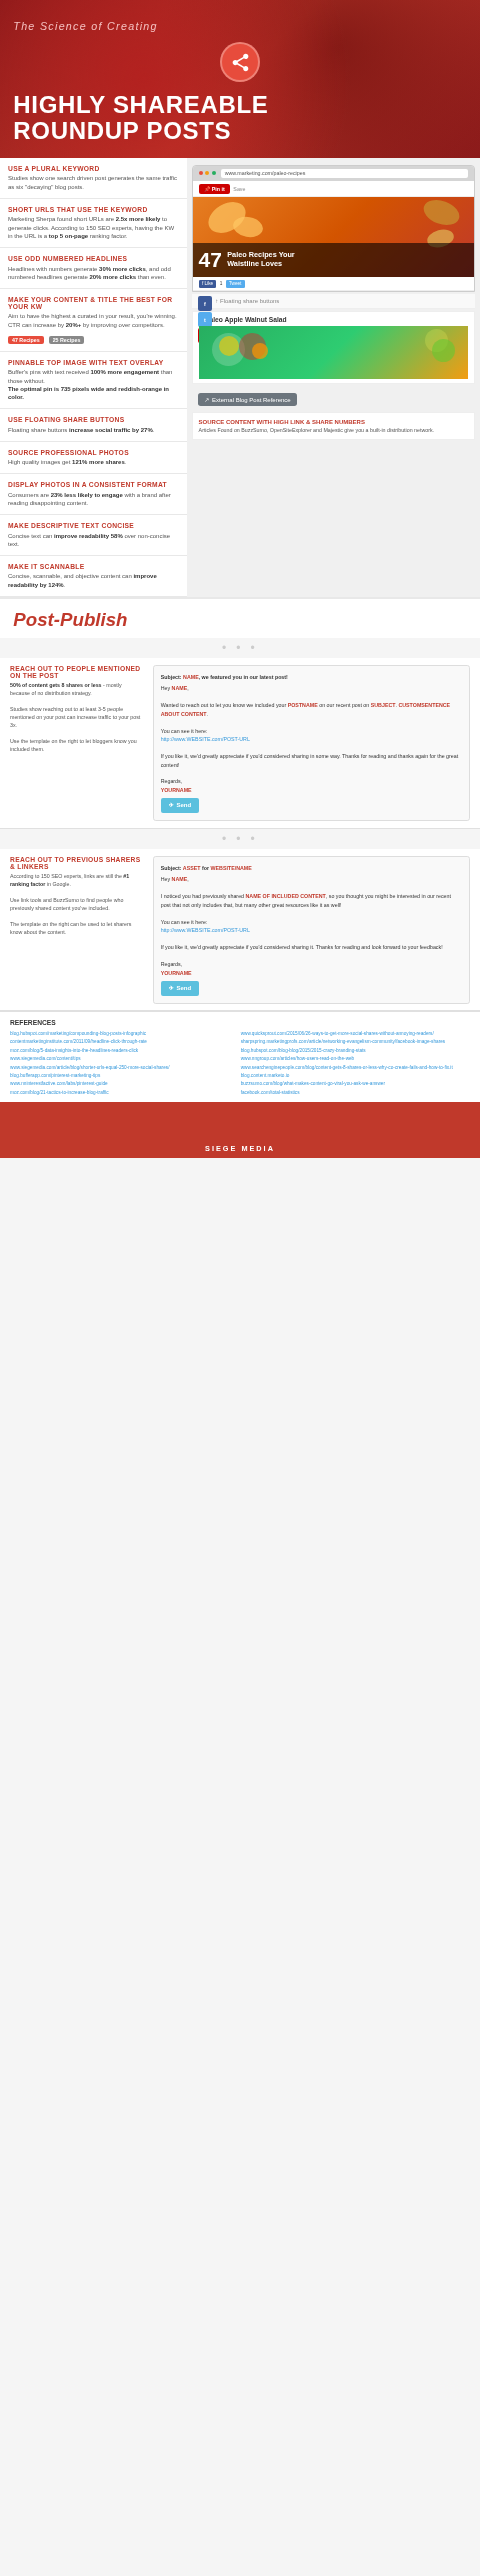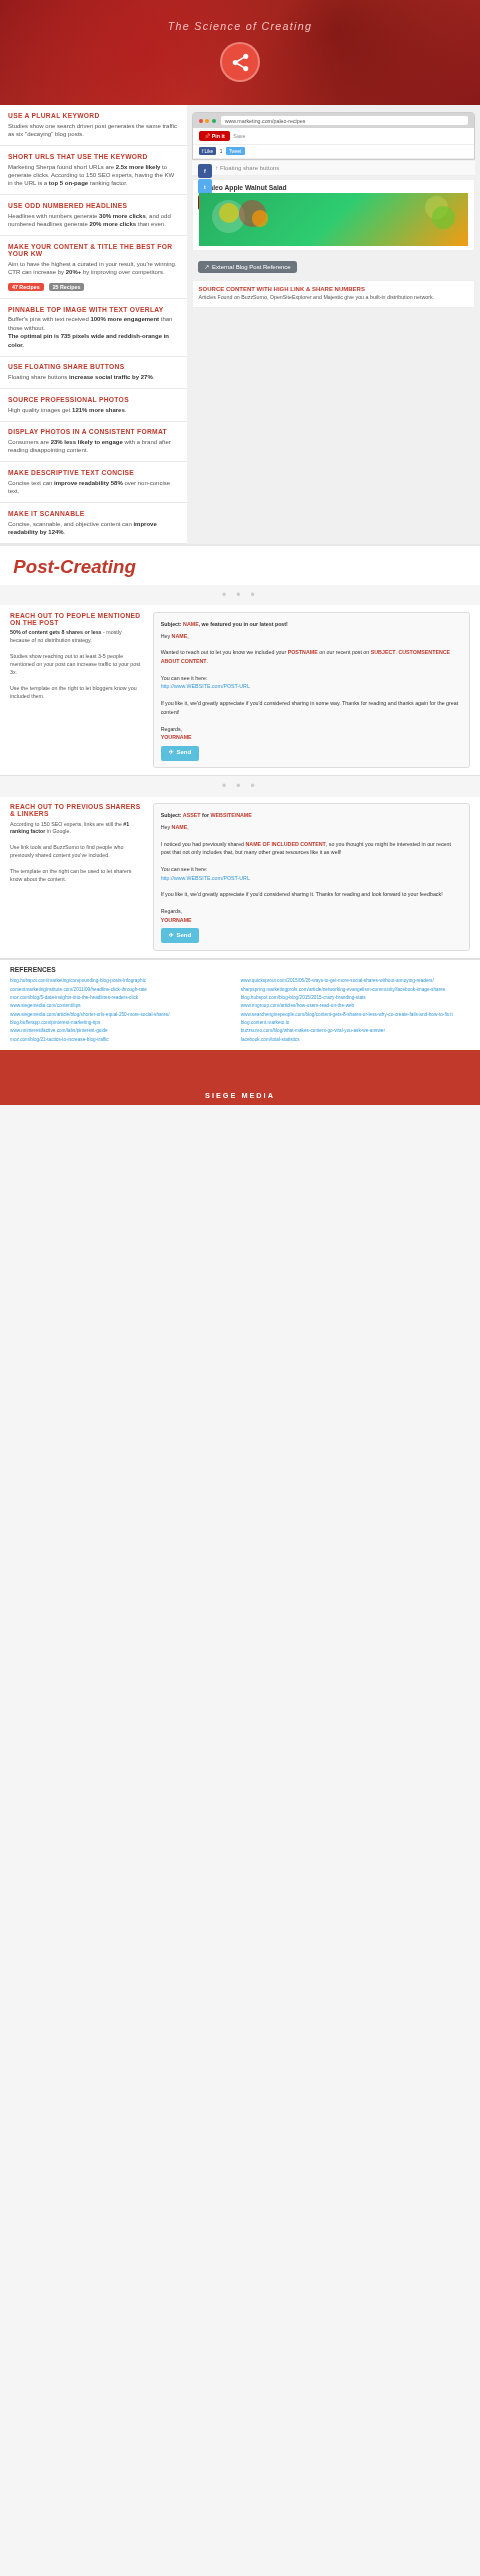--- a/index.html
+++ b/index.html
@@ -8,21 +8,21 @@
       font-family: Arial, sans-serif;
       background: #f5f5f5;
       color: #333;
     }
 
     
     .header-section {
       background: #c0392b;
       background: linear-gradient(135deg, #8b1a1a 0%, #c0392b 50%, #8b1a1a 100%);
       padding: 20px 13.3px 13.3px;
-      text-align: center;
+      text-align: left;
       position: relative;
       overflow: hidden;
     }
     .header-section::before {
       content: '';
       position: absolute;
       top: 0; left: 0; right: 0; bottom: 0;
       background: radial-gradient(circle at 30% 50%, rgba(180,30,30,0.8), transparent 60%),
                   radial-gradient(circle at 70% 30%, rgba(100,10,10,0.6), transparent 50%);
     }
@@ -454,20 +454,21 @@
 </head>
 <body>
 
 <div class="header-section">
   <div class="header-subtitle">The Science of Creating</div>
   <div class="header-icon">
     <svg viewBox="0 0 24 24">
       <path d="M18 16.08c-.76 0-1.44.3-1.96.77L8.91 12.7c.05-.23.09-.46.09-.7s-.04-.47-.09-.7l7.05-4.11c.54.5 1.25.81 2.04.81 1.66 0 3-1.34 3-3s-1.34-3-3-3-3 1.34-3 3c0 .24.04.47.09.7L8.04 9.81C7.5 9.31 6.79 9 6 9c-1.66 0-3 1.34-3 3s1.34 3 3 3c.79 0 1.5-.31 2.04-.81l7.12 4.16c-.05.21-.08.43-.08.65 0 1.61 1.31 2.92 2.92 2.92 1.61 0 2.92-1.31 2.92-2.92s-1.31-2.92-2.92-2.92z"></path>
     </svg>
   </div>
+  <div class="header-title">HIGHLY SHAREABLE<br>ROUNDUP POSTS</div>
 </div>
 
 <div class="main-content">
 
   <div class="left-col">
 
     <div class="tip-item">
       <div class="tip-title">USE A PLURAL KEYWORD</div>
       <div class="tip-desc">Studies show one search driven post generates the same traffic as six "decaying" blog posts.</div>
     </div>
@@ -556,20 +557,31 @@
 
         <div class="pinterest-mock">
           <div class="pin-bar">
             <div class="pin-btn">
               <span>📌</span>
               <span>Pin it</span>
             </div>
             <span class="pin-save">Save</span>
           </div>
 
+          <div class="food-image">
+
+            <div class="chip-shape" style="top:6.7px; left:13.3px; transform:rotate(-30deg);"></div>
+            <div class="chip-shape" style="top:20px; left:40px; width:30px; height:20px; transform:rotate(10deg);"></div>
+            <div class="chip-shape" style="top:3.3px; right:13.3px; width:37px; height:23px; transform:rotate(20deg); background:rgba(200,150,50,0.7);"></div>
+            <div class="chip-shape" style="top:33px; right:20px; width:27px; height:16.7px; transform:rotate(-15deg); background:rgba(220,170,80,0.8);"></div>
+            <div class="food-overlay">
+              <div class="number-badge">47</div>
+              <div class="food-title">Paleo Recipes Your<br>Waistline Loves</div>
+            </div>
+          </div>
 
           <div class="social-bar">
             <div class="fb-like">f Like</div>
             <div class="like-count">1</div>
             <div class="tweet-btn">Tweet</div>
           </div>
         </div>
       </div>
     </div>
 
@@ -608,21 +620,21 @@
     <div class="source-content-section">
       <div class="source-title">SOURCE CONTENT WITH HIGH LINK &amp; SHARE NUMBERS</div>
       <div class="source-desc">Articles Found on BuzzSumo, OpenSiteExplorer and Majestic give you a built-in distribution network.</div>
     </div>
 
   </div>
 </div>
 
 <div class="post-publish-header">
   <div class="post-publish-title">
-    <span style="font-style:italic; color:#c0392b;">Post-</span><span>Creating</span>
+    <span style="font-style:italic; color:#c0392b;">Post-</span><span>Publish</span>
   </div>
 </div>
 
 <div class="divider-dots">• • •</div>
 
 <div class="email-section">
   <div class="email-left">
     <div class="email-section-title">REACH OUT TO PEOPLE MENTIONED ON THE POST</div>
     <div class="email-desc">
       <strong>50% of content gets 8 shares or less</strong> - mostly because of no distribution strategy.<br><br>

